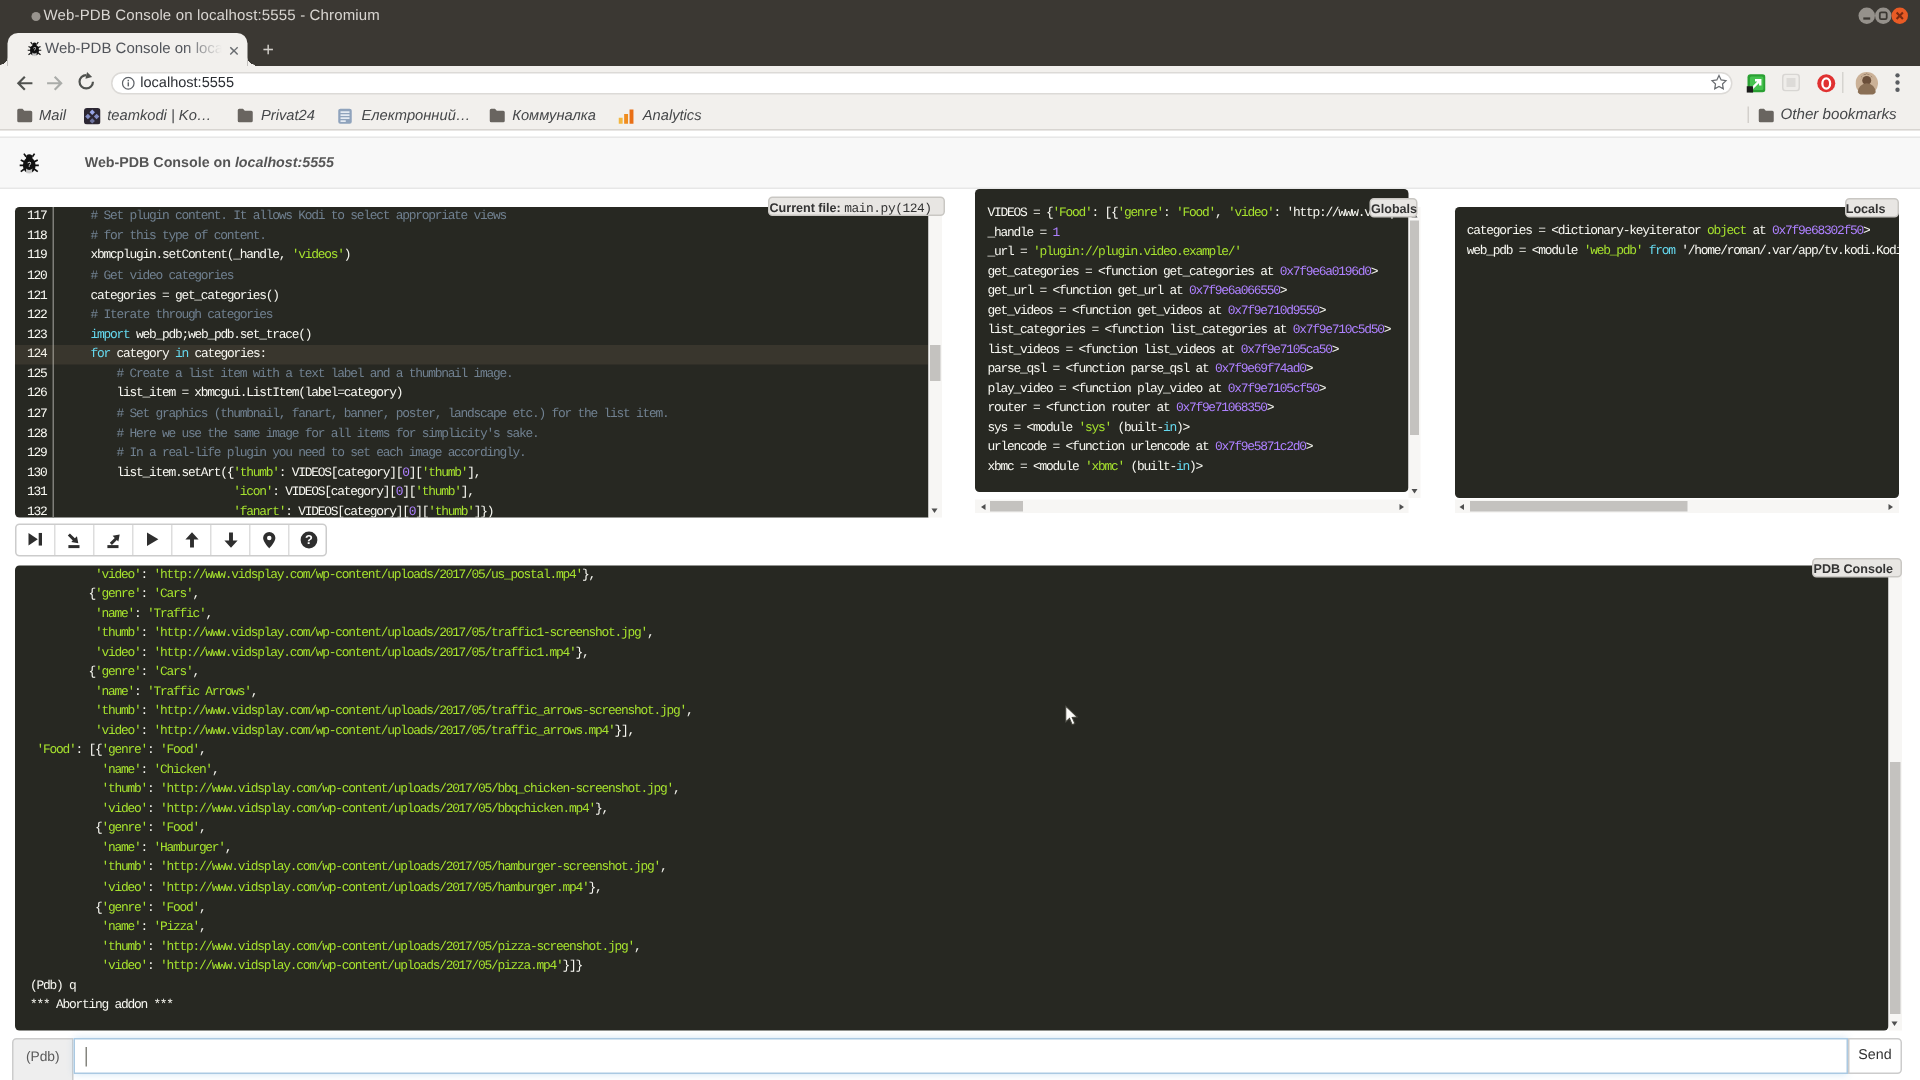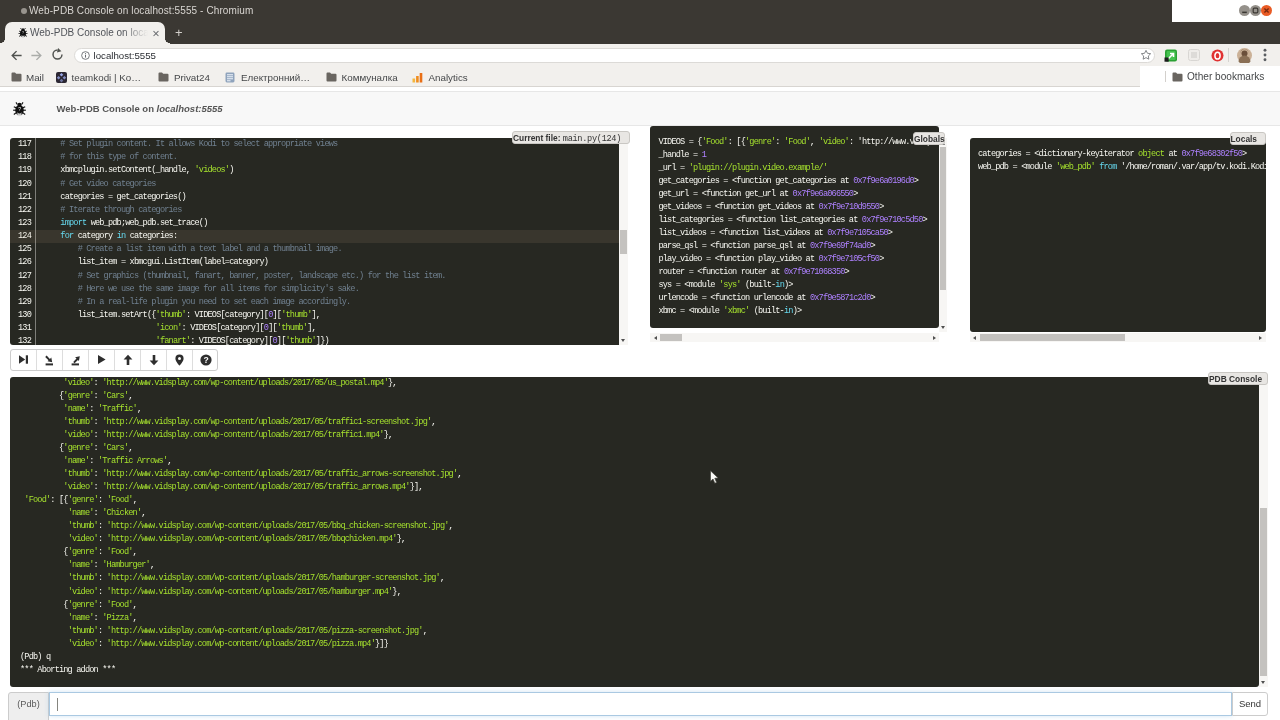--- a/index.html
+++ b/index.html
@@ -1,34 +1,34 @@
 <!DOCTYPE html>
 <html><head><meta charset="utf-8">
 <style>
 * { margin:0; padding:0; box-sizing:border-box; }
 html,body { width:1280px; height:720px; overflow:hidden; background:#fff;
   font-family:"Liberation Sans", sans-serif; }
 #root { position:relative; width:1280px; height:720px; }
 .abs { position:absolute; }
 svg { display:block; margin:0 auto; }
 
-#titlebar { left:0; top:0; width:1172px; height:22px; background:#3b3833; }
+#titlebar { left:0; top:0; width:1280px; height:22px; background:#3b3833; }
 #titlebar .t { position:absolute; left:29px; top:5px; font-size:10px; color:#d9d6d2; letter-spacing:0.1px; }
 #tdot { position:absolute; left:20.5px; top:7.5px; width:6px; height:6px; border-radius:50%; background:#98948e; }
 .wbtn { position:absolute; top:4.5px; width:11px; height:11px; border-radius:50%; }
 #tabstrip { left:0; top:22px; width:1280px; height:22px; background:#3b3833; }
 #tab { position:absolute; left:5px; top:0; width:160px; height:22px; background:#f2f0ed; border-radius:7px 7px 0 0; }
 #tab .ttl { position:absolute; left:25px; top:4.5px; font-size:10px; color:#51545a; white-space:nowrap; overflow:hidden; width:118px; }
 #tabfade { position:absolute; left:118px; top:1px; width:25px; height:20px; background:linear-gradient(90deg, rgba(242,240,237,0), #f2f0ed); }
 #tabx { position:absolute; left:147px; top:5.5px; font-size:9.5px; color:#6a6d71; }
 #newtab { position:absolute; left:175px; top:3px; font-size:13px; color:#d2cfca; font-weight:400; }
 #toolbar { left:0; top:44px; width:1280px; height:22px; background:#f2f0ed; }
 #omni { position:absolute; left:74px; top:3.5px; width:1081px; height:15px; background:#fff; border:1px solid #dcdad7; border-radius:7.5px; }
 #urltxt { position:absolute; left:93.5px; top:6px; font-size:9.7px; color:#2b2e33; }
-#bookmarks { left:0; top:66px; width:1140px; height:21px; background:#f2f0ed; border-bottom:1px solid #d8d5d1; }
+#bookmarks { left:0; top:66px; width:1280px; height:21px; background:#f2f0ed; border-bottom:1px solid #d8d5d1;font-style:italic; }
 .bm { position:absolute; top:5.5px; font-size:9.8px; color:#454749; white-space:nowrap; }
 .bmi { position:absolute; top:5.5px; }
 
 #navbar { left:0; top:91px; width:1280px; height:35px; background:#f8f8f8; border-top:1px solid #e7e7e7; border-bottom:1px solid #e7e7e7; }
 #brand { position:absolute; left:45.5px; top:11px; font-size:9.5px; font-weight:bold; color:#555;margin-left:11px; }
 #brand i { font-style:italic; }
 
 .dark { position:absolute; background:#272822; border-radius:3px; overflow:hidden; }
 .mono, .cl { font-family:"Liberation Mono", monospace; font-size:8.6px; letter-spacing:-0.828px; white-space:pre; }
 .cl { height:13.07px; line-height:13.07px; color:#f8f8f2; }

